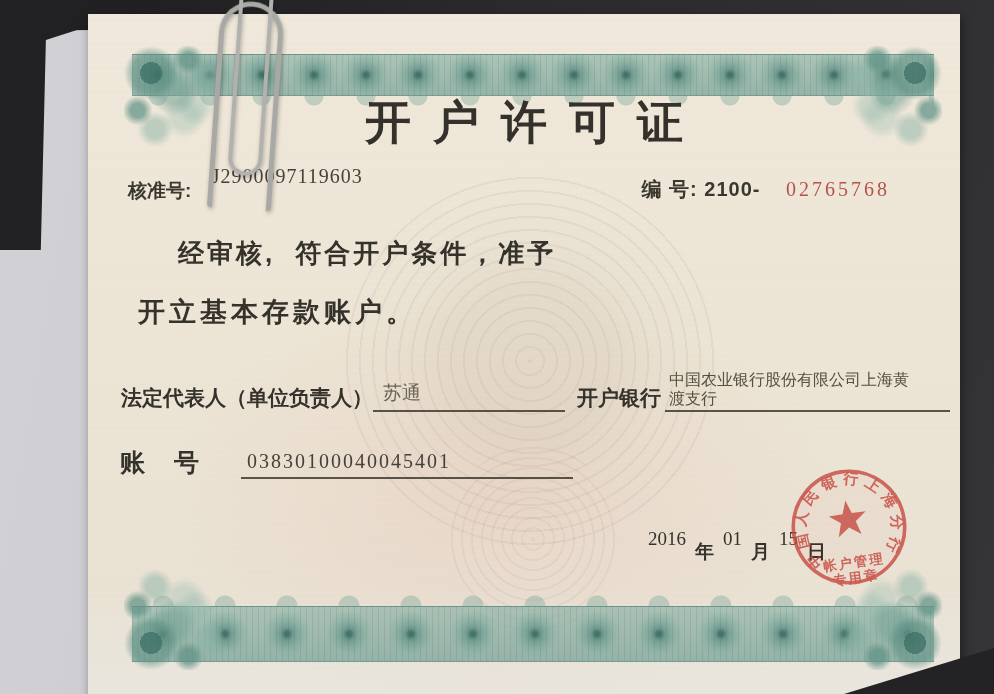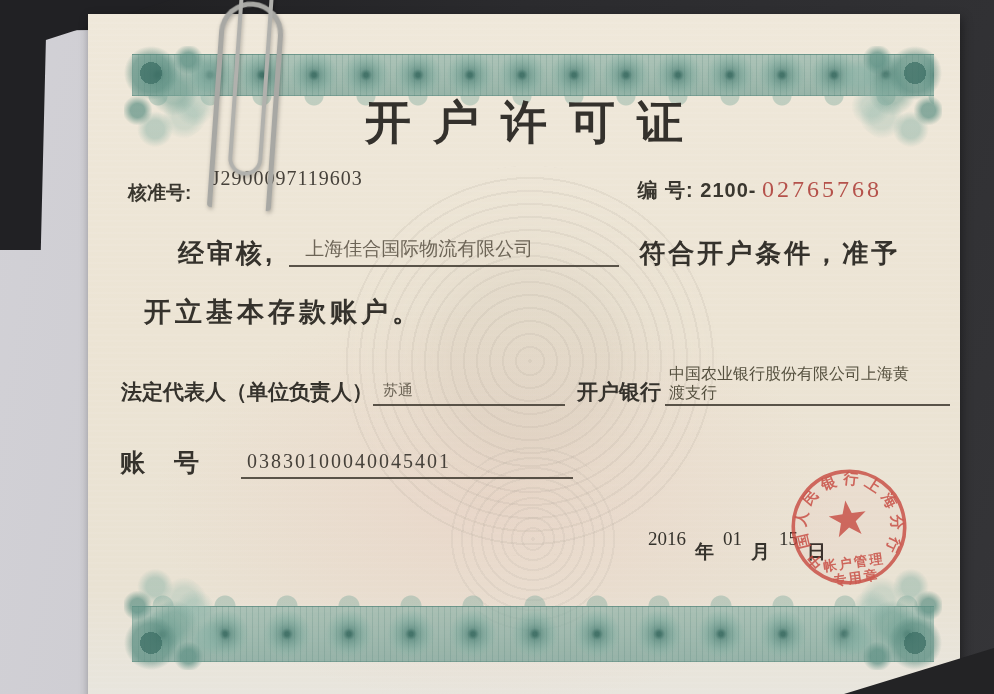--- a/index.html
+++ b/index.html
@@ -74,38 +74,38 @@
       radial-gradient(circle at 58% 68%, rgba(150,186,174,0.35) 0 12px, transparent 22px);
     border-radius:0 0 78% 0;}
   .corner-tl{left:-8px;top:-8px;}
   .corner-tr{right:-8px;top:-8px;transform:scaleX(-1);}
   .corner-bl{left:-8px;bottom:-8px;transform:scaleY(-1);}
   .corner-br{right:-8px;bottom:-8px;transform:scale(-1,-1);}
   
   .t{position:absolute;color:var(--ink);}
   .title{top:78px;left:0;right:0;text-align:center;font-family:"Liberation Serif",serif;
     font-size:46px;font-weight:700;letter-spacing:22px;text-indent:22px;color:#34312c;}
-  .row-approval{top:150px;left:40px;right:78px;display:flex;justify-content:space-between;align-items:flex-end;gap:48px;}
+  .row-approval{top:150px;left:40px;right:70px;display:flex;justify-content:space-between;align-items:flex-start;gap:48px;}
   .lbl{font-weight:700;color:#3a372f;}
   .approval-left .lbl{position:relative;top:14px;font-size:19px;}
   .mono-val{font-family:"Liberation Serif",serif;color:#46413a;}
   .approval-val{font-size:20px;margin-left:16px;letter-spacing:1px;}
   .serial-group{position:relative;top:12px;font-size:20px;}
   .serial-group .lbl{font-size:20px;letter-spacing:1px;}
-  .serial-val{color:var(--red-serial);font-size:24px;letter-spacing:3px;margin-left:0;}
+  .serial-val{color:var(--red-serial);font-size:20px;letter-spacing:3px;margin-left:20px;}
   .line1{top:222px;left:90px;display:flex;align-items:flex-start;}
   .big{font-size:26px;font-weight:700;letter-spacing:3px;color:#35322c;}
   .company-box{width:330px;border-bottom:2px solid rgba(63,58,48,.85);margin-left:14px;
     padding:0 6px 3px 16px;font-family:"Liberation Serif",serif;font-size:19px;color:#6d6557;}
   .line1 .suffix{margin-left:20px;}
-  .line2{top:280px;left:56px;font-size:27px;font-weight:700;letter-spacing:4px;color:#35322c;}
+  .line2{top:280px;left:50px;font-size:27px;font-weight:700;letter-spacing:4px;color:#35322c;}
   .row-rep{top:350px;left:33px;right:10px;display:flex;align-items:flex-end;}
   .rep-label{font-size:21px;font-weight:700;white-space:nowrap;letter-spacing:0px;color:#35322c;}
   .rep-val-box{width:192px;border-bottom:2px solid rgba(63,58,48,.85);padding:0 4px 4px 10px;
-    font-family:Liberation Serif, serif;font-size:15px;color:#6d6557;margin-top:16px;}
+    font-family:Liberation Serif, serif;font-size:19px;color:#6d6557;margin-top:16px;}
   .bank-label{font-size:21px;font-weight:700;margin-left:12px;white-space:nowrap;color:#35322c;text-align:right;}
   .bank-val-box{flex:1;margin-left:4px;border-bottom:2px solid rgba(63,58,48,.85);
     padding:0 2px 2px 4px;font-family:"Liberation Serif",serif;font-size:16px;line-height:1.2;color:#55503f;}
   .row-account{top:432px;left:32px;display:flex;align-items:flex-end;gap:32px;}
   .acct-label{font-size:25px;font-weight:700;letter-spacing:2px;color:#35322c;}
   .acct-val-box{width:332px;border-bottom:2px solid rgba(63,58,48,.85);margin-left:8px;
     padding:0 2px 4px 6px;font-family:"Liberation Serif",serif;font-size:20px;letter-spacing:2px;color:#46413a;}
   .issuer{top:490px;left:568px;font-size:20px;font-weight:700;letter-spacing:2px;color:#35322c;}
   .date-row{top:514px;left:560px;display:flex;align-items:flex-start;gap:9px;
     font-size:19px;color:#35322c;}
@@ -152,21 +152,20 @@
         <span class="mono-val approval-val">J2900097119603</span>
       </div>
       <div class="serial-group">
         <span class="lbl">编 号: 2100-</span>
         <span class="mono-val serial-val">02765768</span>
       </div>
     </div>
 
     <div class="t line1">
       <span class="big">经审核,</span>
-      <span class="company-box">上海佳合国际物流有限公司</span>
       <span class="big suffix">符合开户条件，准予</span>
     </div>
 
     <div class="t line2">开立基本存款账户。</div>
 
     <div class="t row-rep">
       <span class="rep-label">法定代表人（单位负责人）</span>
       <span class="rep-val-box">苏通</span>
       <span class="bank-label">开户银行</span>
       <span class="bank-val-box">

